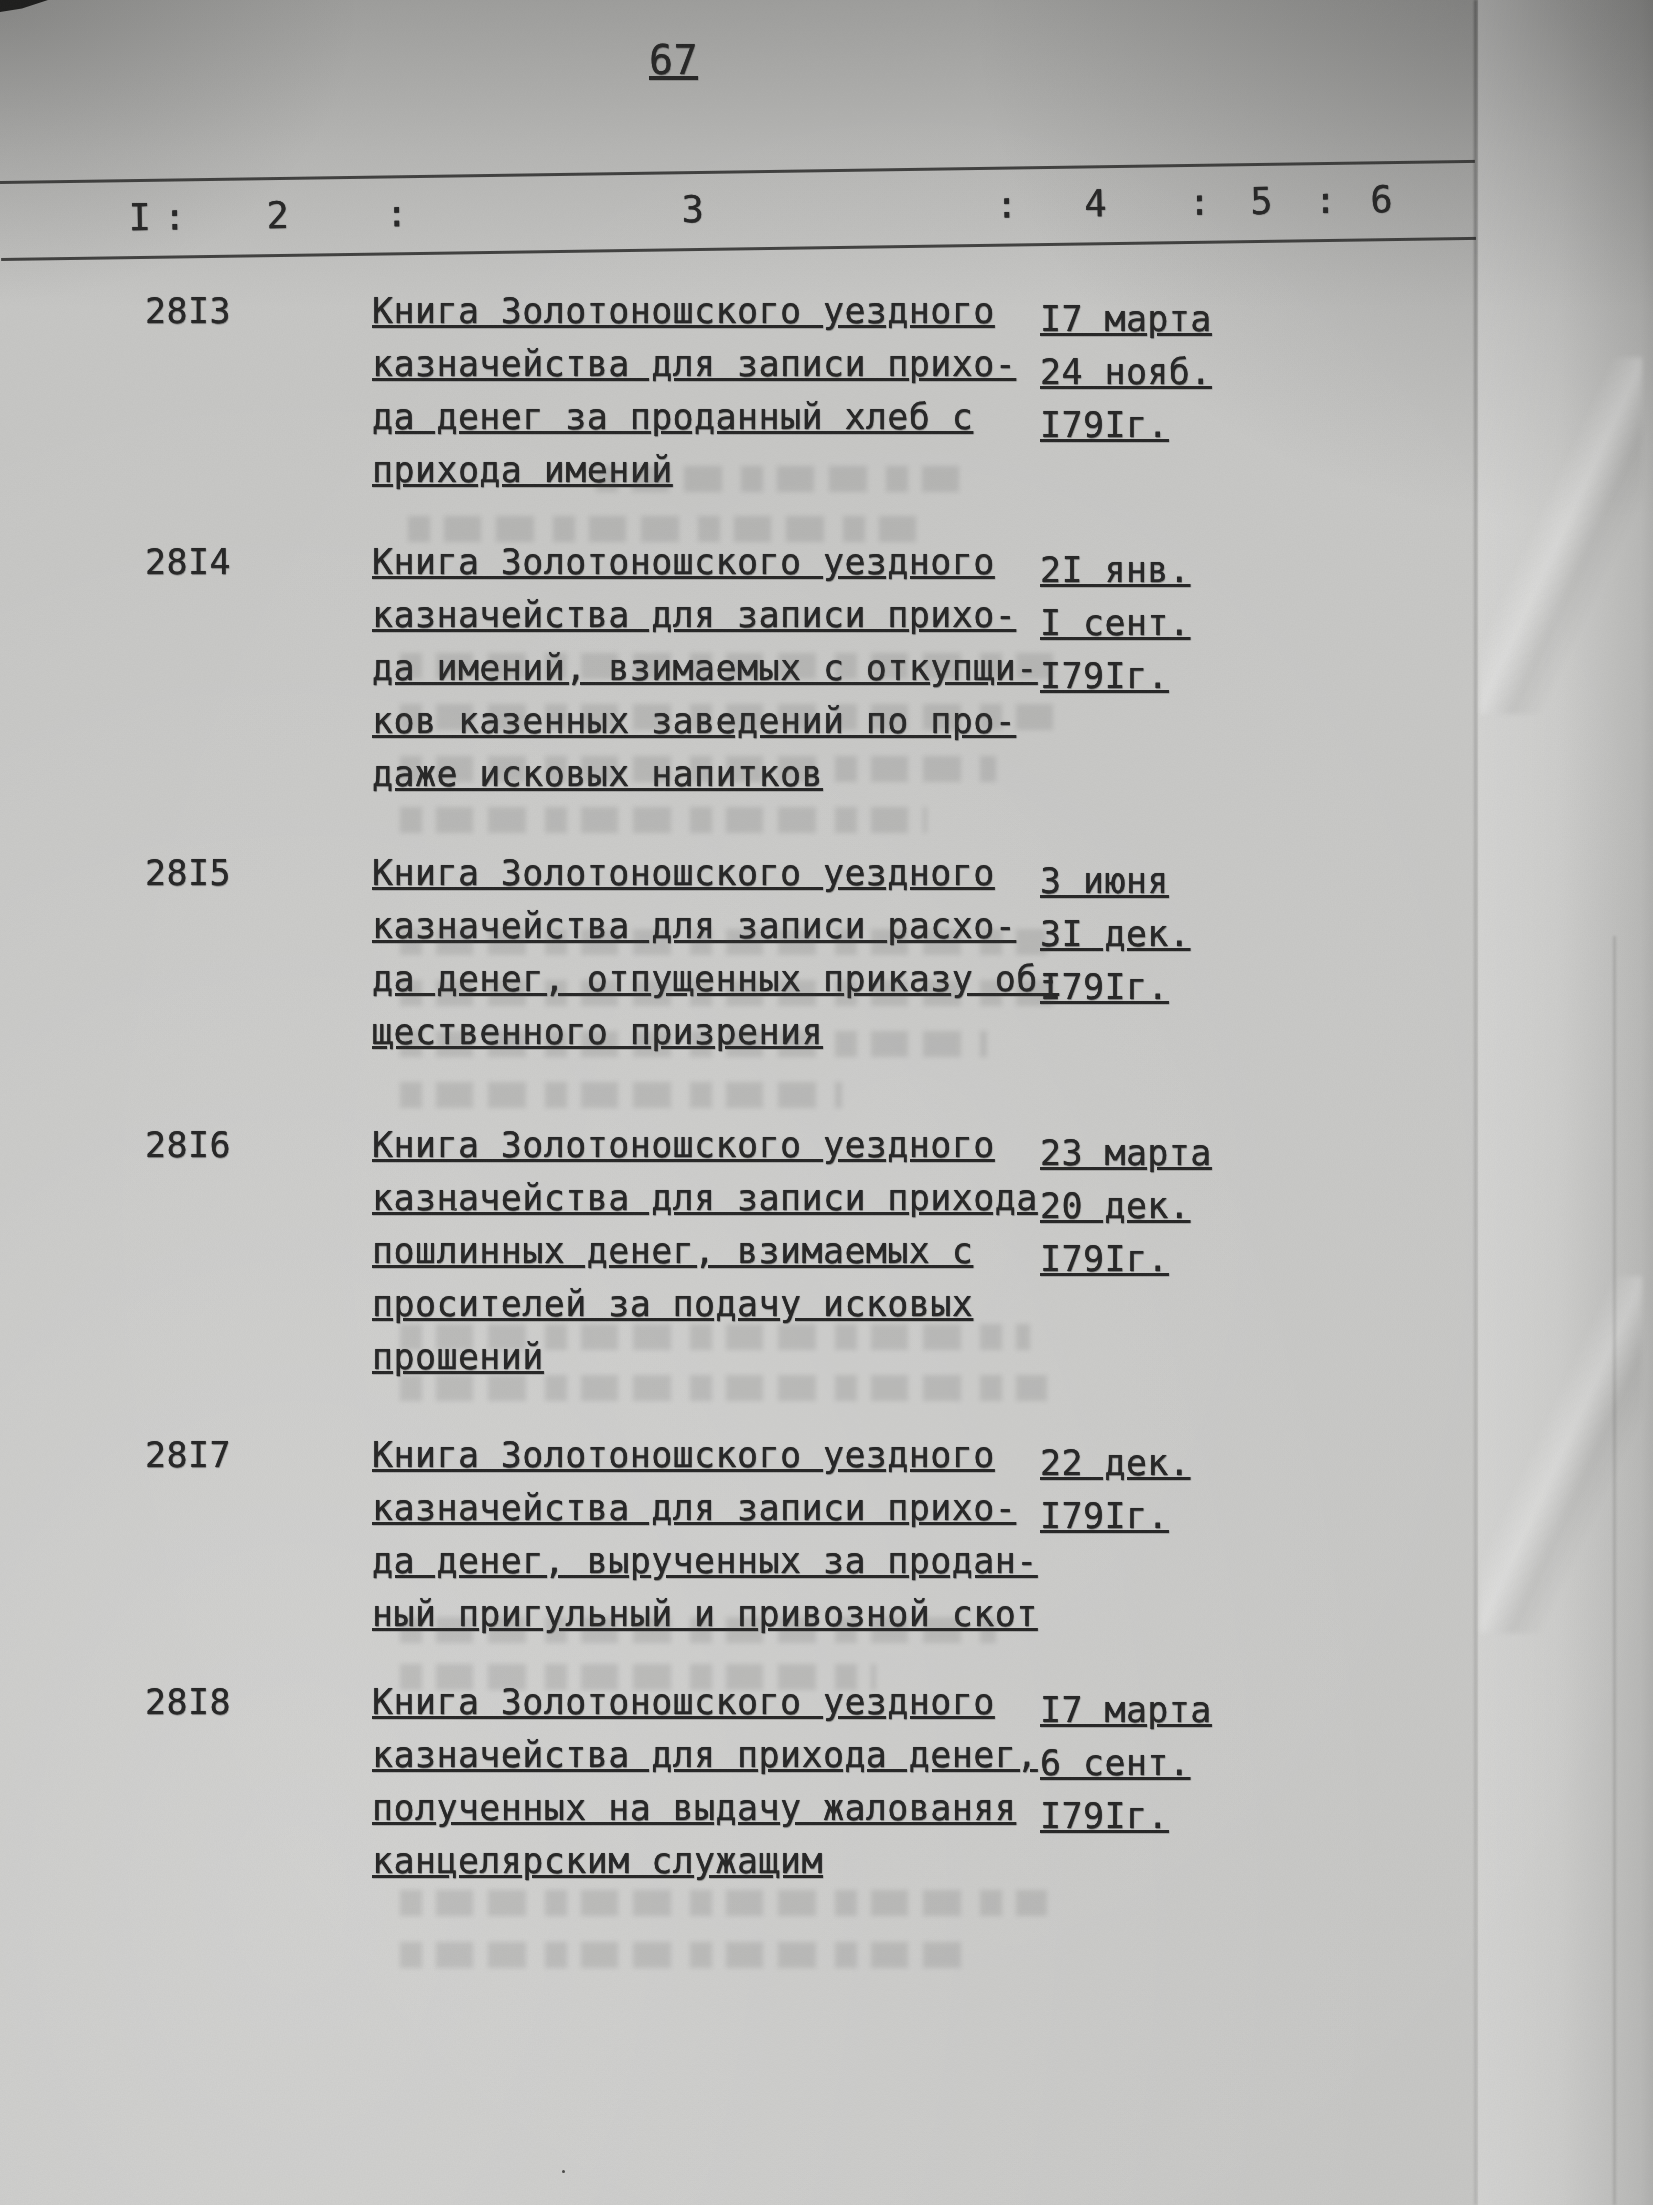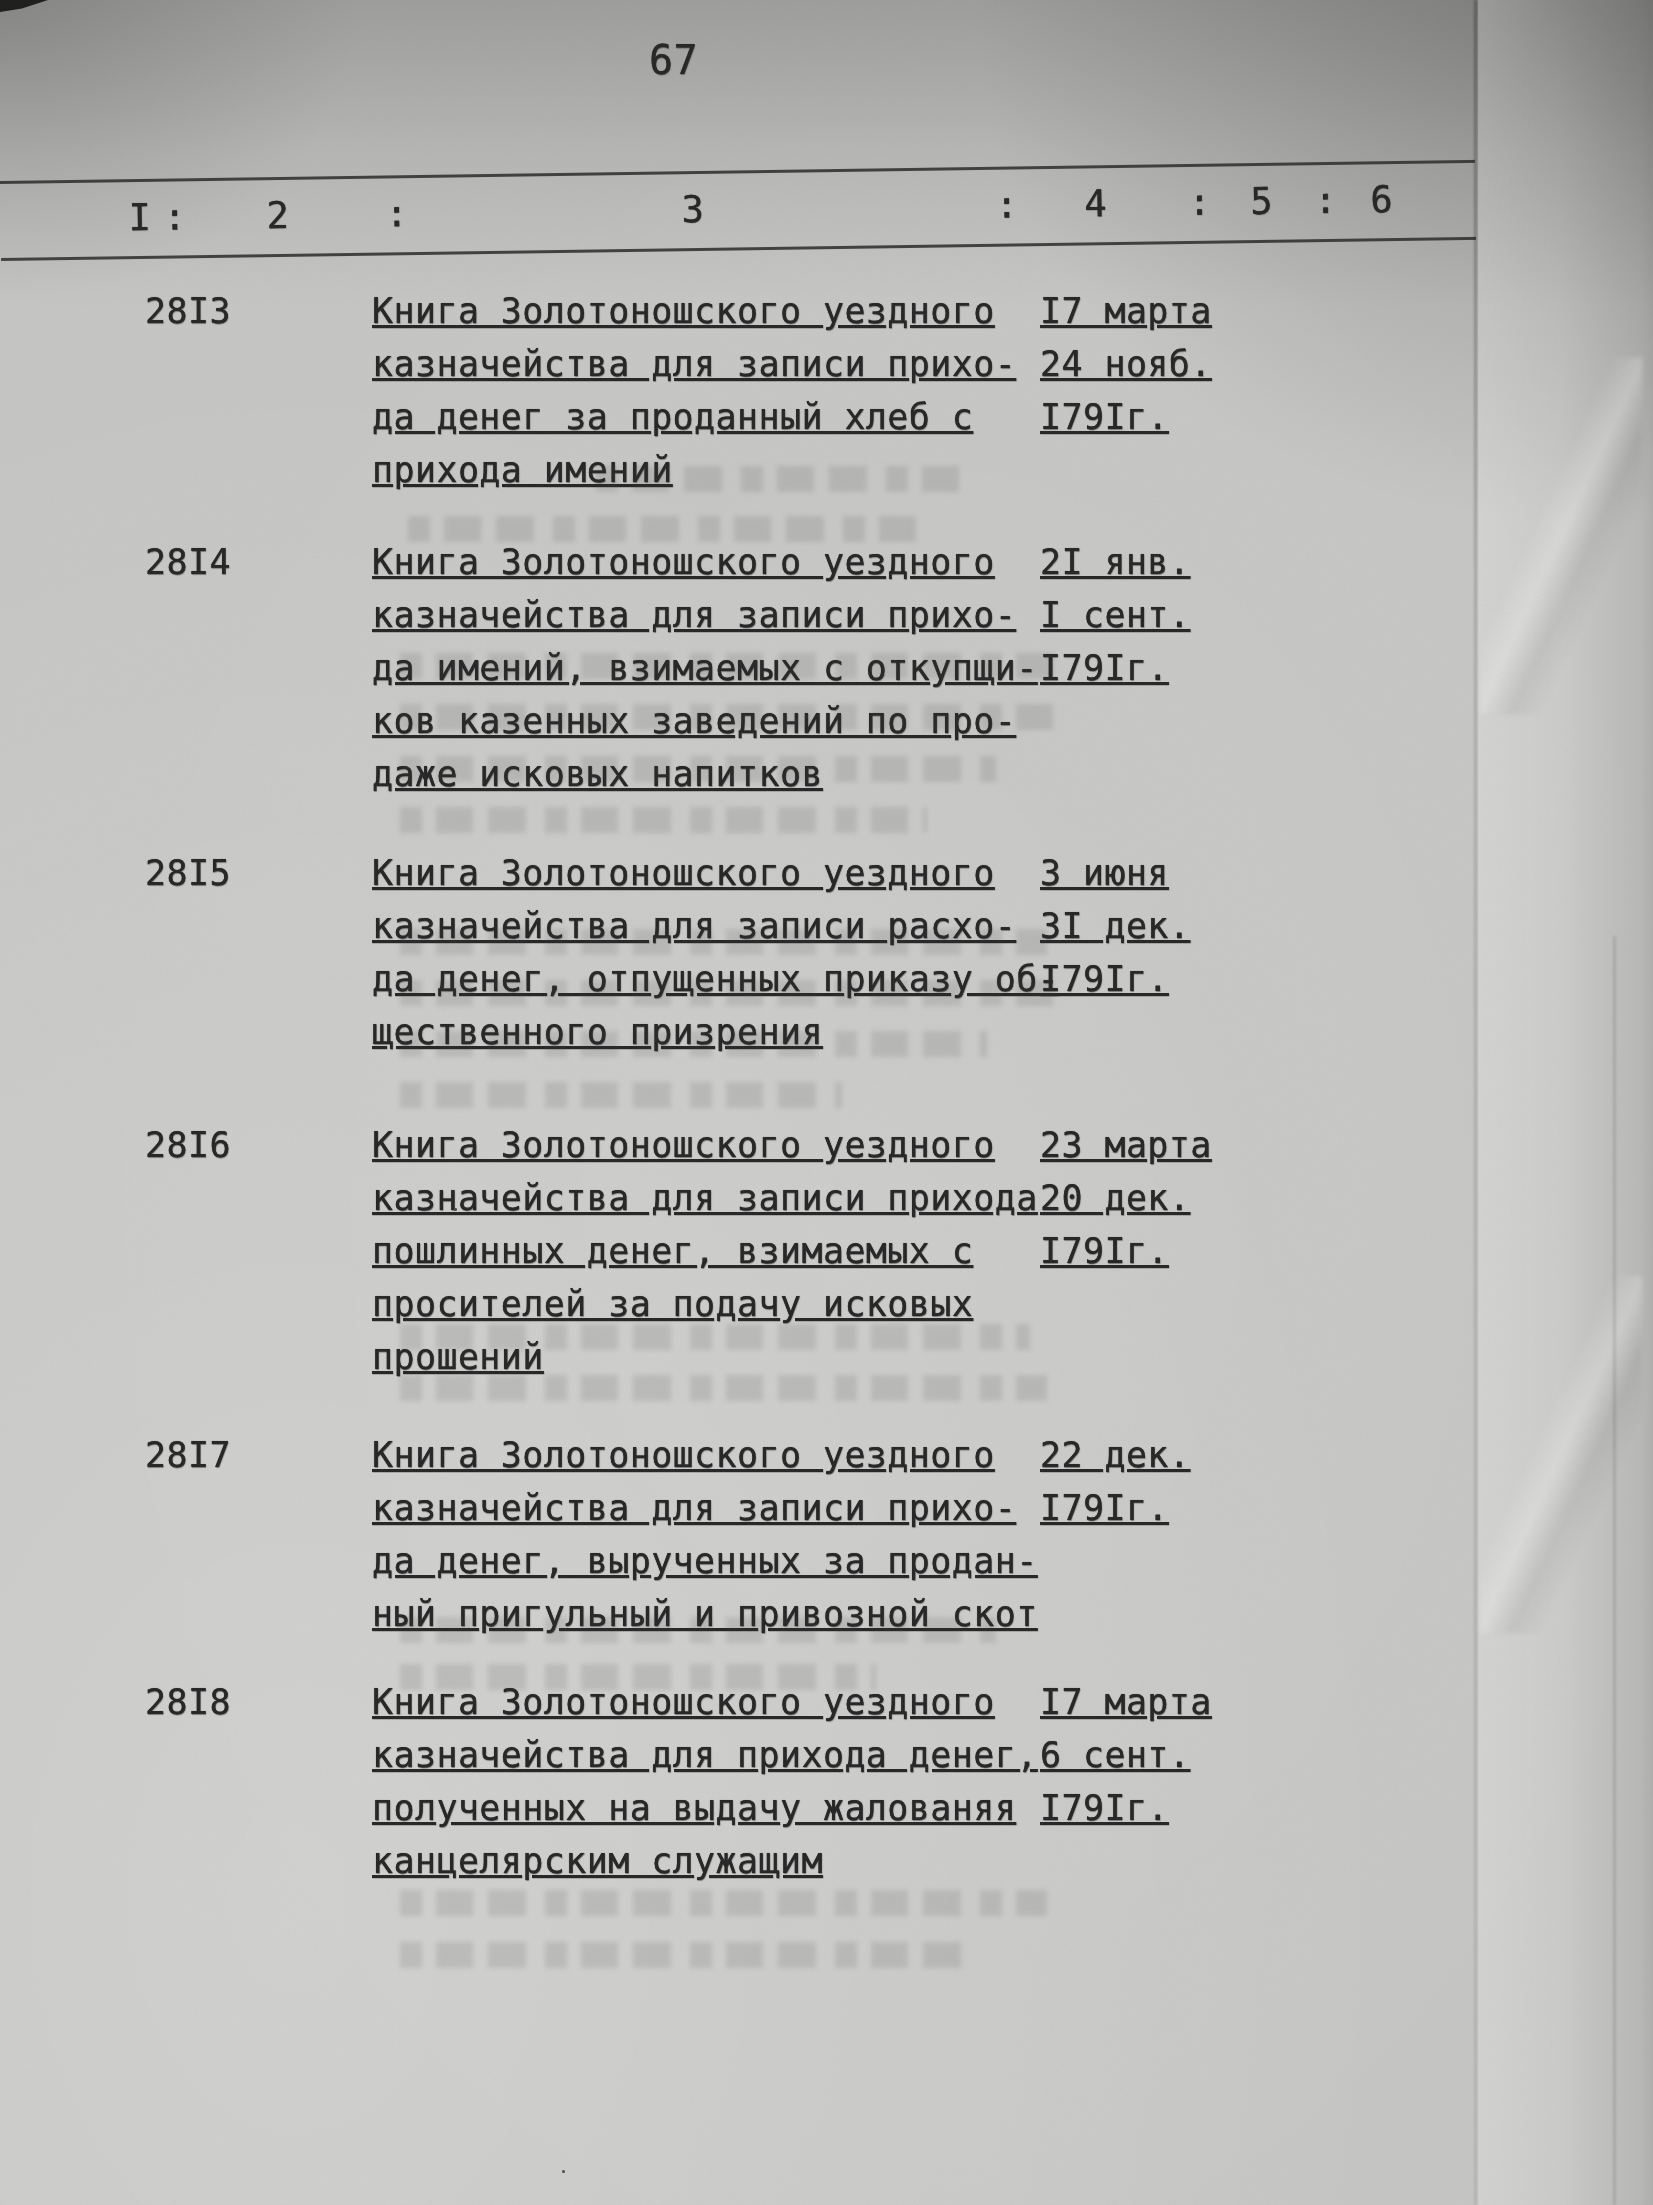--- a/index.html
+++ b/index.html
@@ -34,34 +34,34 @@
     background:linear-gradient(115deg, rgba(255,255,255,.0) 40%, rgba(255,255,255,.25) 50%, rgba(0,0,0,.06) 60%, rgba(0,0,0,0) 70%);
     filter:blur(2.6px);}
   .noise{position:absolute;inset:0;pointer-events:none;}
   
   .tw{
     color:#262626;
     text-shadow:0 0 0.7px #2c2c2c, 0.5px 0.5px 0.9px rgba(40,40,40,.45);
     letter-spacing:0.4px;
     white-space:pre;
   }
-  .pagenum{position:absolute;left:649px;top:37px;font-size:40px;}
+  .pagenum{position:absolute;left:649px;top:37px;font-size:40px;text-decoration:underline;}
   
   .header-band{position:absolute;left:0;top:181px;width:1480px;height:102px;
     transform:rotate(-0.82deg);transform-origin:0 0;}
   .rule{position:absolute;left:0;width:1475px;height:3.4px;background:#2f2f2e;
     opacity:.88;filter:blur(0.3px);}
   .rule-top{top:0;}
   .rule-bottom{top:77px;}
   .hcell{position:absolute;top:17px;font-size:37px;}
   
   .entry{position:absolute;left:0;width:1654px;}
   .num{position:absolute;left:145px;top:0;font-size:35px;line-height:53px;}
   .desc{position:absolute;left:372px;top:0;}
-  .dates{position:absolute;left:1040px;top:0;}
+  .dates{position:absolute;left:1040px;top:8px;}
   .dline{font-size:35px;line-height:53px;text-decoration:underline;}
   
   .ghost{position:absolute;height:25.5px;opacity:.13;filter:blur(2.6px);
     background:repeating-linear-gradient(90deg,
       #3c3c3c 0 22px, transparent 22px 36px,
       #3c3c3c 36px 73px, transparent 73px 88px,
       #3c3c3c 88px 126px, transparent 126px 145px);}
   .speck{position:absolute;background:#4a4a48;border-radius:50%;}
 </style>
 </head>

